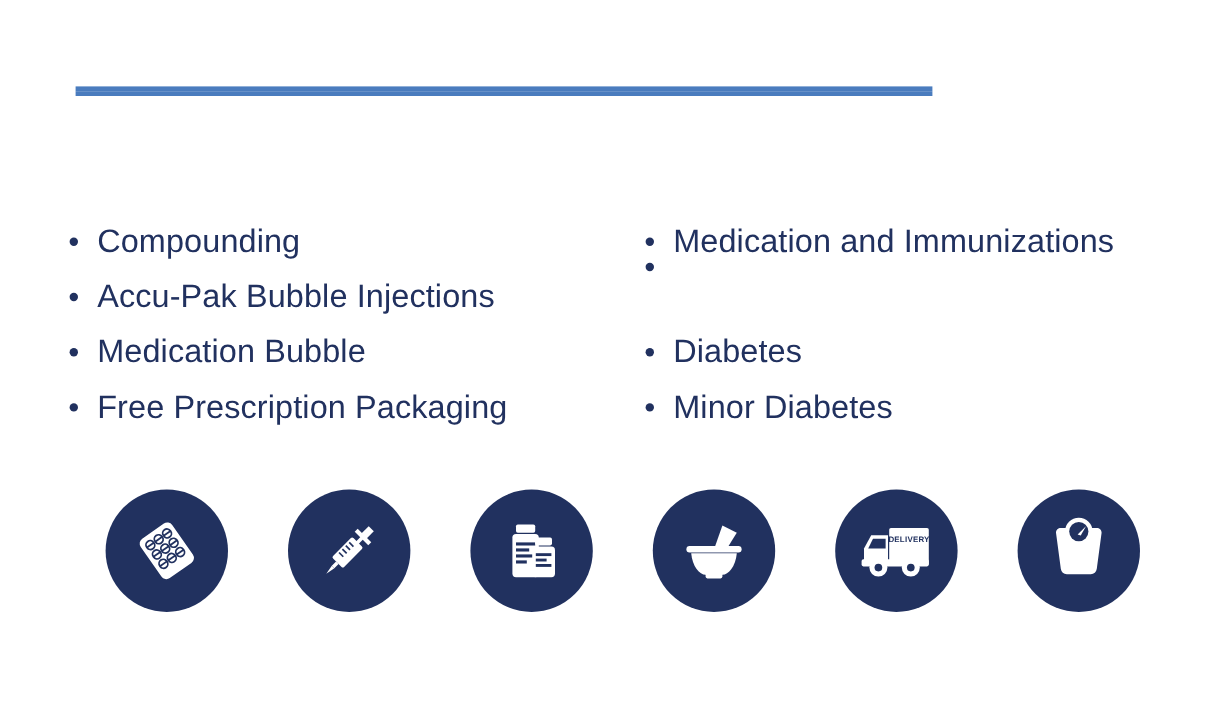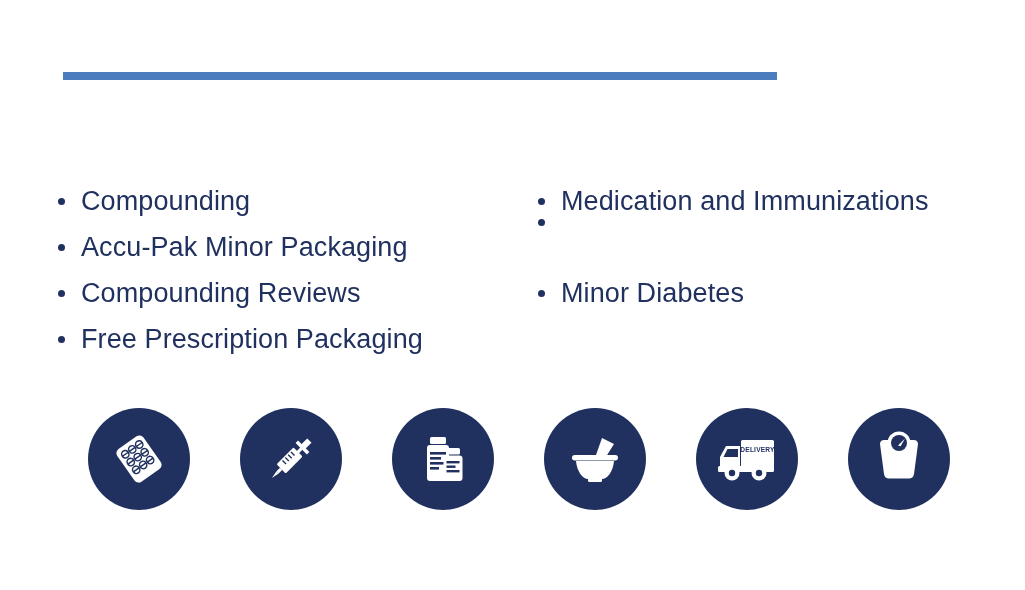--- a/index.html
+++ b/index.html
@@ -113,39 +113,43 @@
 
 <div id="services-lists">
 
   <div class="service-column" id="service-column-left">
     <div class="service-item">
       <span class="bullet-dot"></span>
       <span class="service-label">Compounding</span>
     </div>
     <div class="service-item">
       <span class="bullet-dot"></span>
-      <span class="service-label">Accu-Pak Minor Packaging</span>
-    </div>
-    <div class="service-item">
-      <span class="bullet-dot"></span>
-      <span class="service-label">Compounding Reviews</span>
+      <span class="service-label">Accu-Pak Bubble Injections</span>
+    </div>
+    <div class="service-item">
+      <span class="bullet-dot"></span>
+      <span class="service-label">Medication Bubble</span>
     </div>
     <div class="service-item">
       <span class="bullet-dot"></span>
       <span class="service-label">Free Prescription Packaging</span>
     </div>
   </div>
 
   <div class="service-column" id="service-column-right">
     <div class="service-item">
       <span class="bullet-dot"></span>
       <span class="service-label">Medication and Immunizations</span>
     </div>
     <div class="service-item">
       <span class="bullet-dot"></span>
+    </div>
+    <div class="service-item">
+      <span class="bullet-dot"></span>
+      <span class="service-label">Diabetes</span>
     </div>
     <div class="service-item">
       <span class="bullet-dot"></span>
       <span class="service-label">Minor Diabetes</span>
     </div>
   </div>
 
 </div>
 
 <div id="icon-row">

